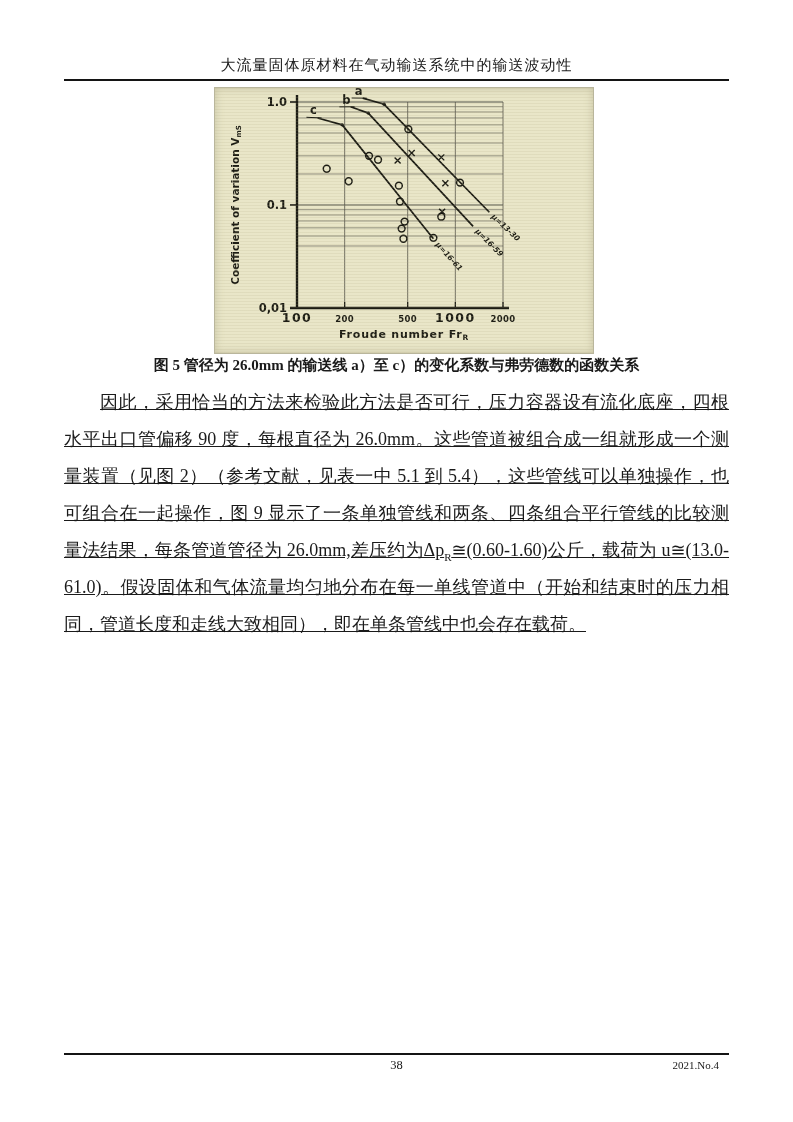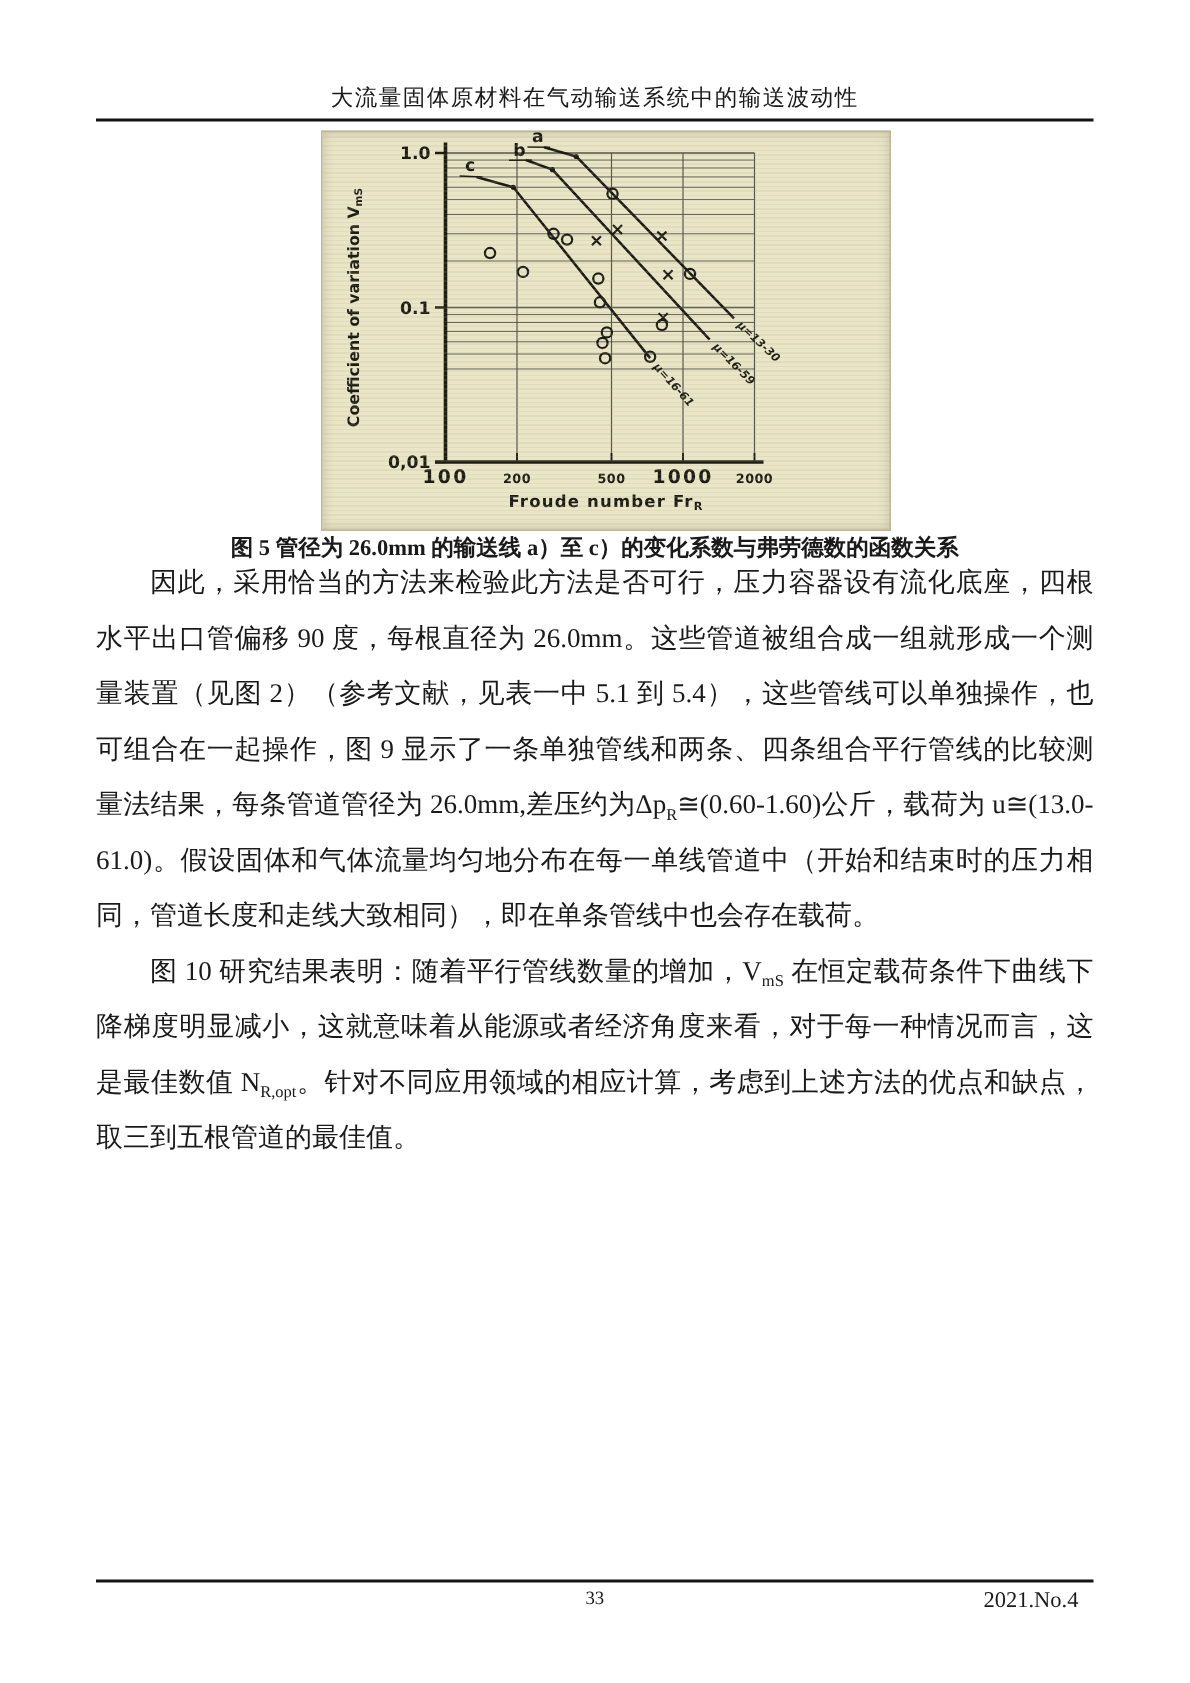--- a/index.html
+++ b/index.html
@@ -8,27 +8,27 @@
   .header-title{position:absolute;top:56px;left:0;width:100%;text-align:center;
         font-size:15px;letter-spacing:1px;}
   .header-rule{position:absolute;top:79px;left:64px;width:665px;height:2px;background:#141414;}
   .figure-wrap{position:absolute;top:87px;left:214px;width:378px;height:265px;
         background:#e9e6c8;border:1px solid #b9b69c;box-shadow:inset 0 0 8px rgba(150,145,110,.45);}
   .scan-stripes{position:absolute;inset:0;pointer-events:none;
         background:repeating-linear-gradient(180deg,rgba(175,168,130,.16) 0 1px,rgba(255,255,255,0) 1px 3px);}
   .figure-wrap svg{position:absolute;inset:0;font-family:"DejaVu Sans","Liberation Sans",sans-serif;}
   .figure-caption{position:absolute;top:356px;left:0;width:100%;text-align:center;
         font-weight:bold;font-size:15px;}
-  .body-text{position:absolute;top:370px;left:64px;width:665px;
-        font-size:18px;line-height:37px;text-align:justify;}
+  .body-text{position:absolute;top:384px;left:64px;width:665px;
+        font-size:18px;line-height:37px;text-align:justify;text-decoration:underline;}
   .body-text p{margin:0;text-indent:2em;}
   .body-text sub{font-size:11px;line-height:0;}
   .footer-rule{position:absolute;top:1053px;left:64px;width:665px;height:2px;background:#141414;}
   .footer-page{position:absolute;top:1058px;left:0;width:100%;text-align:center;font-size:12.5px;}
-  .footer-issue{position:absolute;top:1059px;right:74px;font-size:15px;}
+  .footer-issue{position:absolute;top:1059px;right:74px;font-size:11px;}
 </style>
 </head>
 <body>
 
 <div class="page">
 
   <div class="header-title">大流量固体原材料在气动输送系统中的输送波动性</div>
   <div class="header-rule"></div>
 
   <div class="figure-wrap">
@@ -119,20 +119,19 @@
           <path d="M224.10773312719493,120.74665952191253L230.10773312719493,126.74665952191253M224.10773312719493,126.74665952191253L230.10773312719493,120.74665952191253" stroke="#1c1c14" stroke-width="1.4" fill="none"></path>
         </g>
       </svg>
     <div class="scan-stripes"></div>
   </div>
 
   <div class="figure-caption">图 5 管径为 26.0mm 的输送线 a）至 c）的变化系数与弗劳德数的函数关系</div>
 
   <div class="body-text">
     <p>因此，采用恰当的方法来检验此方法是否可行，压力容器设有流化底座，四根水平出口管偏移 90 度，每根直径为 26.0mm。这些管道被组合成一组就形成一个测量装置（见图 2）（参考文献，见表一中 5.1 到 5.4），这些管线可以单独操作，也可组合在一起操作，图 9 显示了一条单独管线和两条、四条组合平行管线的比较测量法结果，每条管道管径为 26.0mm,差压约为Δp<sub>R</sub>≅(0.60-1.60)公斤，载荷为 u≅(13.0-61.0)。假设固体和气体流量均匀地分布在每一单线管道中（开始和结束时的压力相同，管道长度和走线大致相同），即在单条管线中也会存在载荷。</p>
-    <p>图 10 研究结果表明：随着平行管线数量的增加，V<sub>mS</sub> 在恒定载荷条件下曲线下降梯度明显减小，这就意味着从能源或者经济角度来看，对于每一种情况而言，这是最佳数值 N<sub>R,opt</sub>。针对不同应用领域的相应计算，考虑到上述方法的优点和缺点，取三到五根管道的最佳值。</p>
   </div>
 
   <div class="footer-rule"></div>
-  <div class="footer-page">33</div>
+  <div class="footer-page">38</div>
   <div class="footer-issue">2021.No.4</div>
 
 </div>
 
 </body></html>

